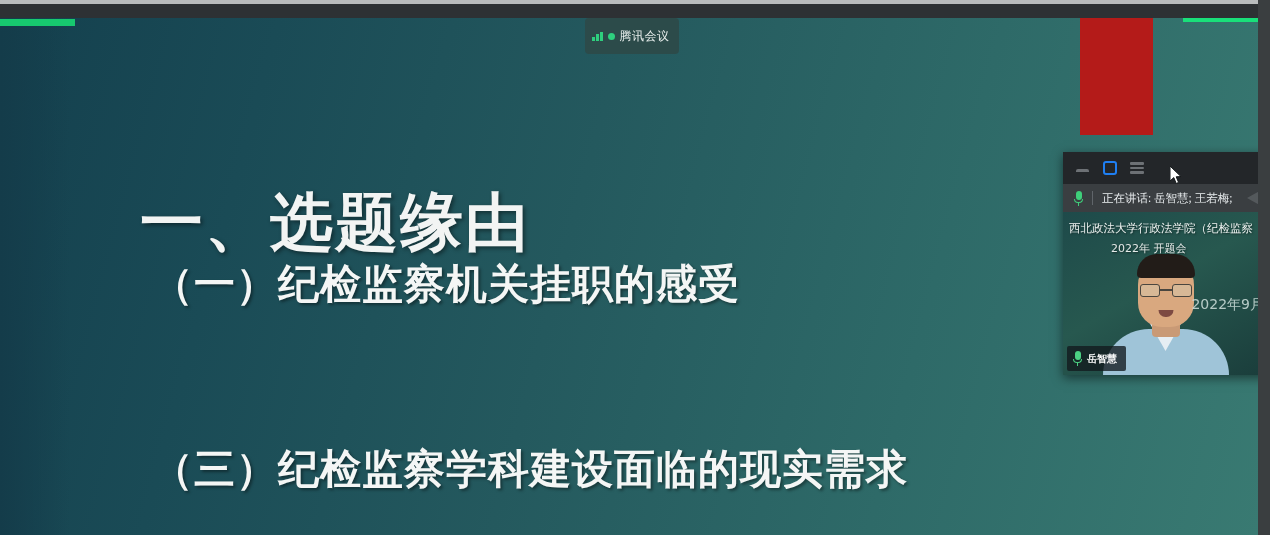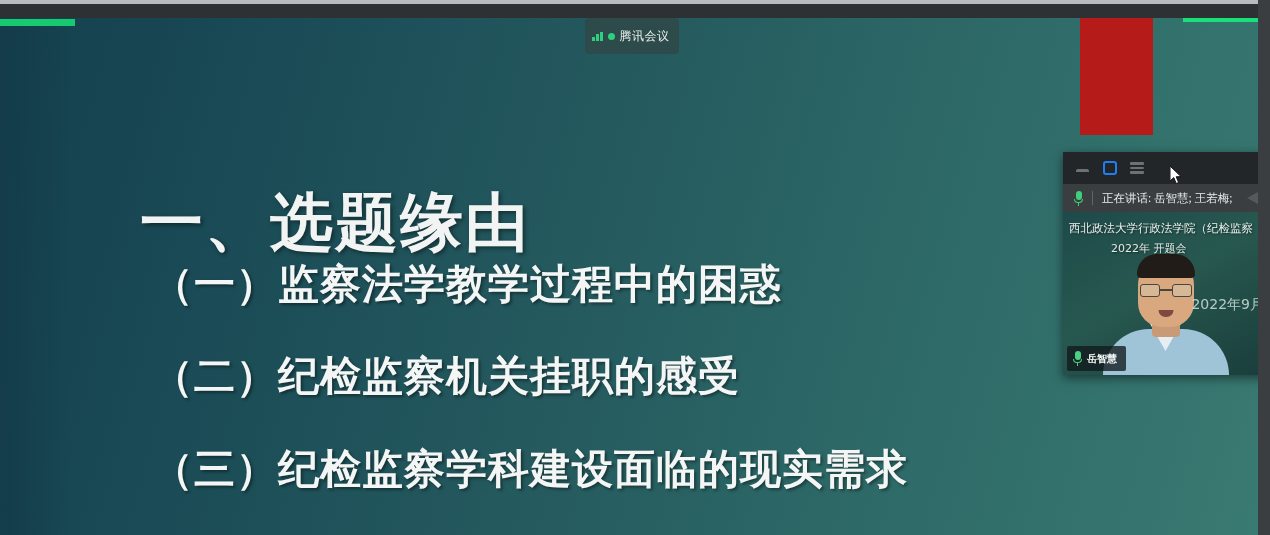--- a/index.html
+++ b/index.html
@@ -128,22 +128,21 @@
 <div id="screen">
 
   <div class="os-top"></div>
   <div class="os-bar"></div>
 
   <div class="slide">
     <div class="slide-dark-edge"></div>
 
     <div class="slide-title">一、选题缘由</div>
 
-    <div class="bullet b1">（一）监察法学教学过程中的困惑</div>
-    <div class="bullet b2">（二）纪检监察机关挂职的感受</div>
+    <div class="bullet b1">（一）纪检监察机关挂职的感受</div>
     <div class="bullet b3">（三）纪检监察学科建设面临的现实需求</div>
   </div>
 
   <div class="red-block"></div>
 
   <div class="green-progress"></div>
   <div class="green-frame-top"></div>
   <div class="green-frame-right"></div>
 
   <div class="meet-badge">

